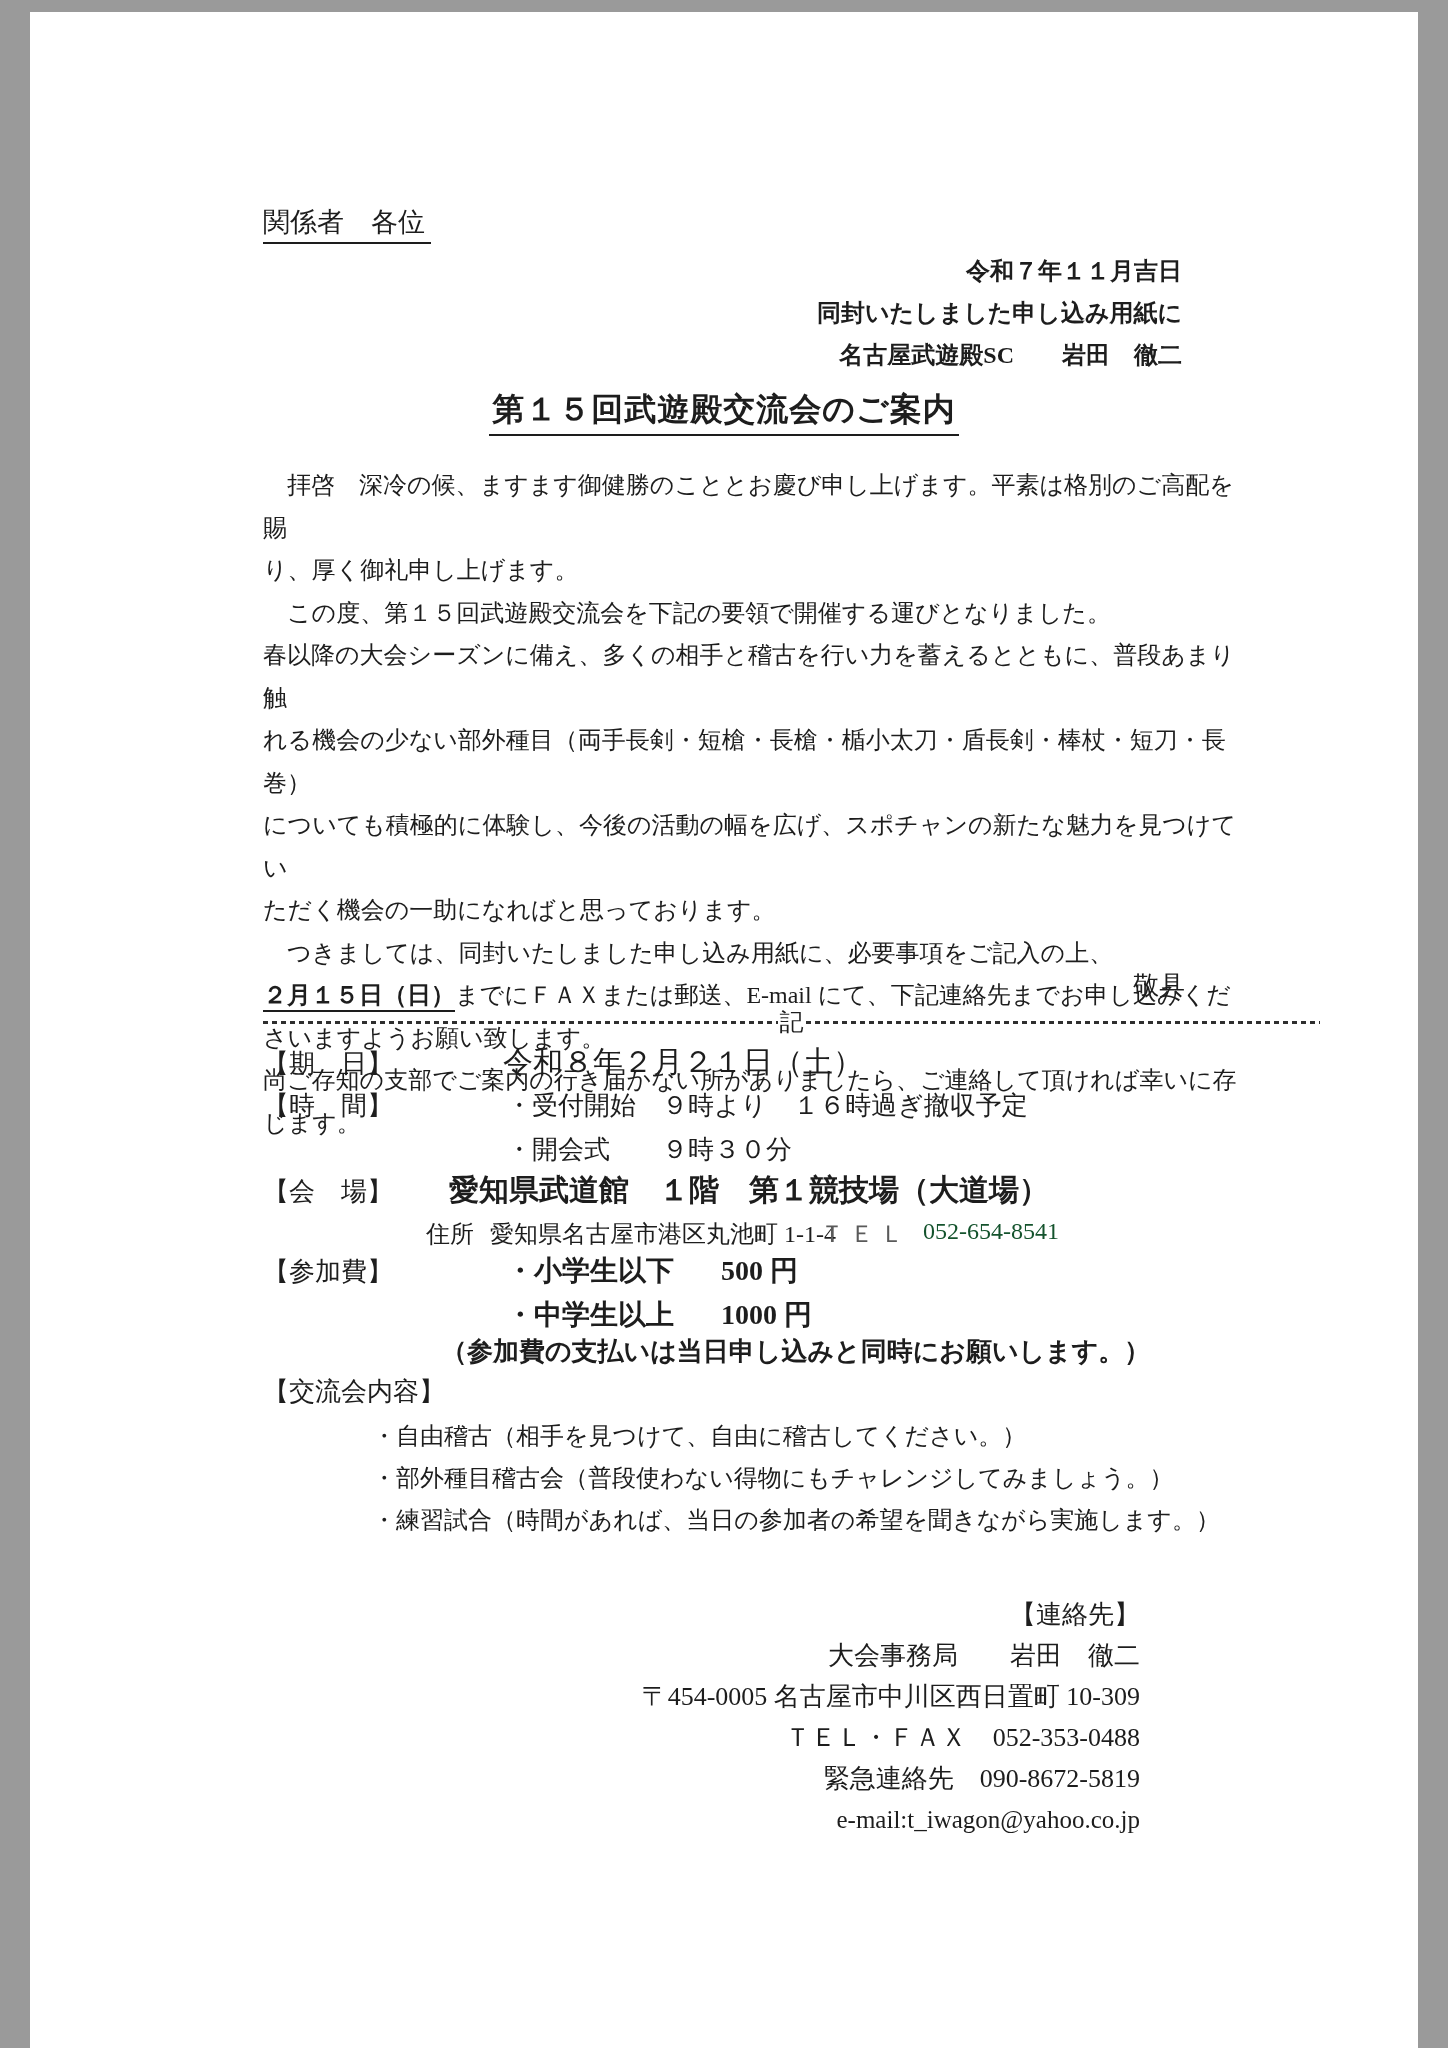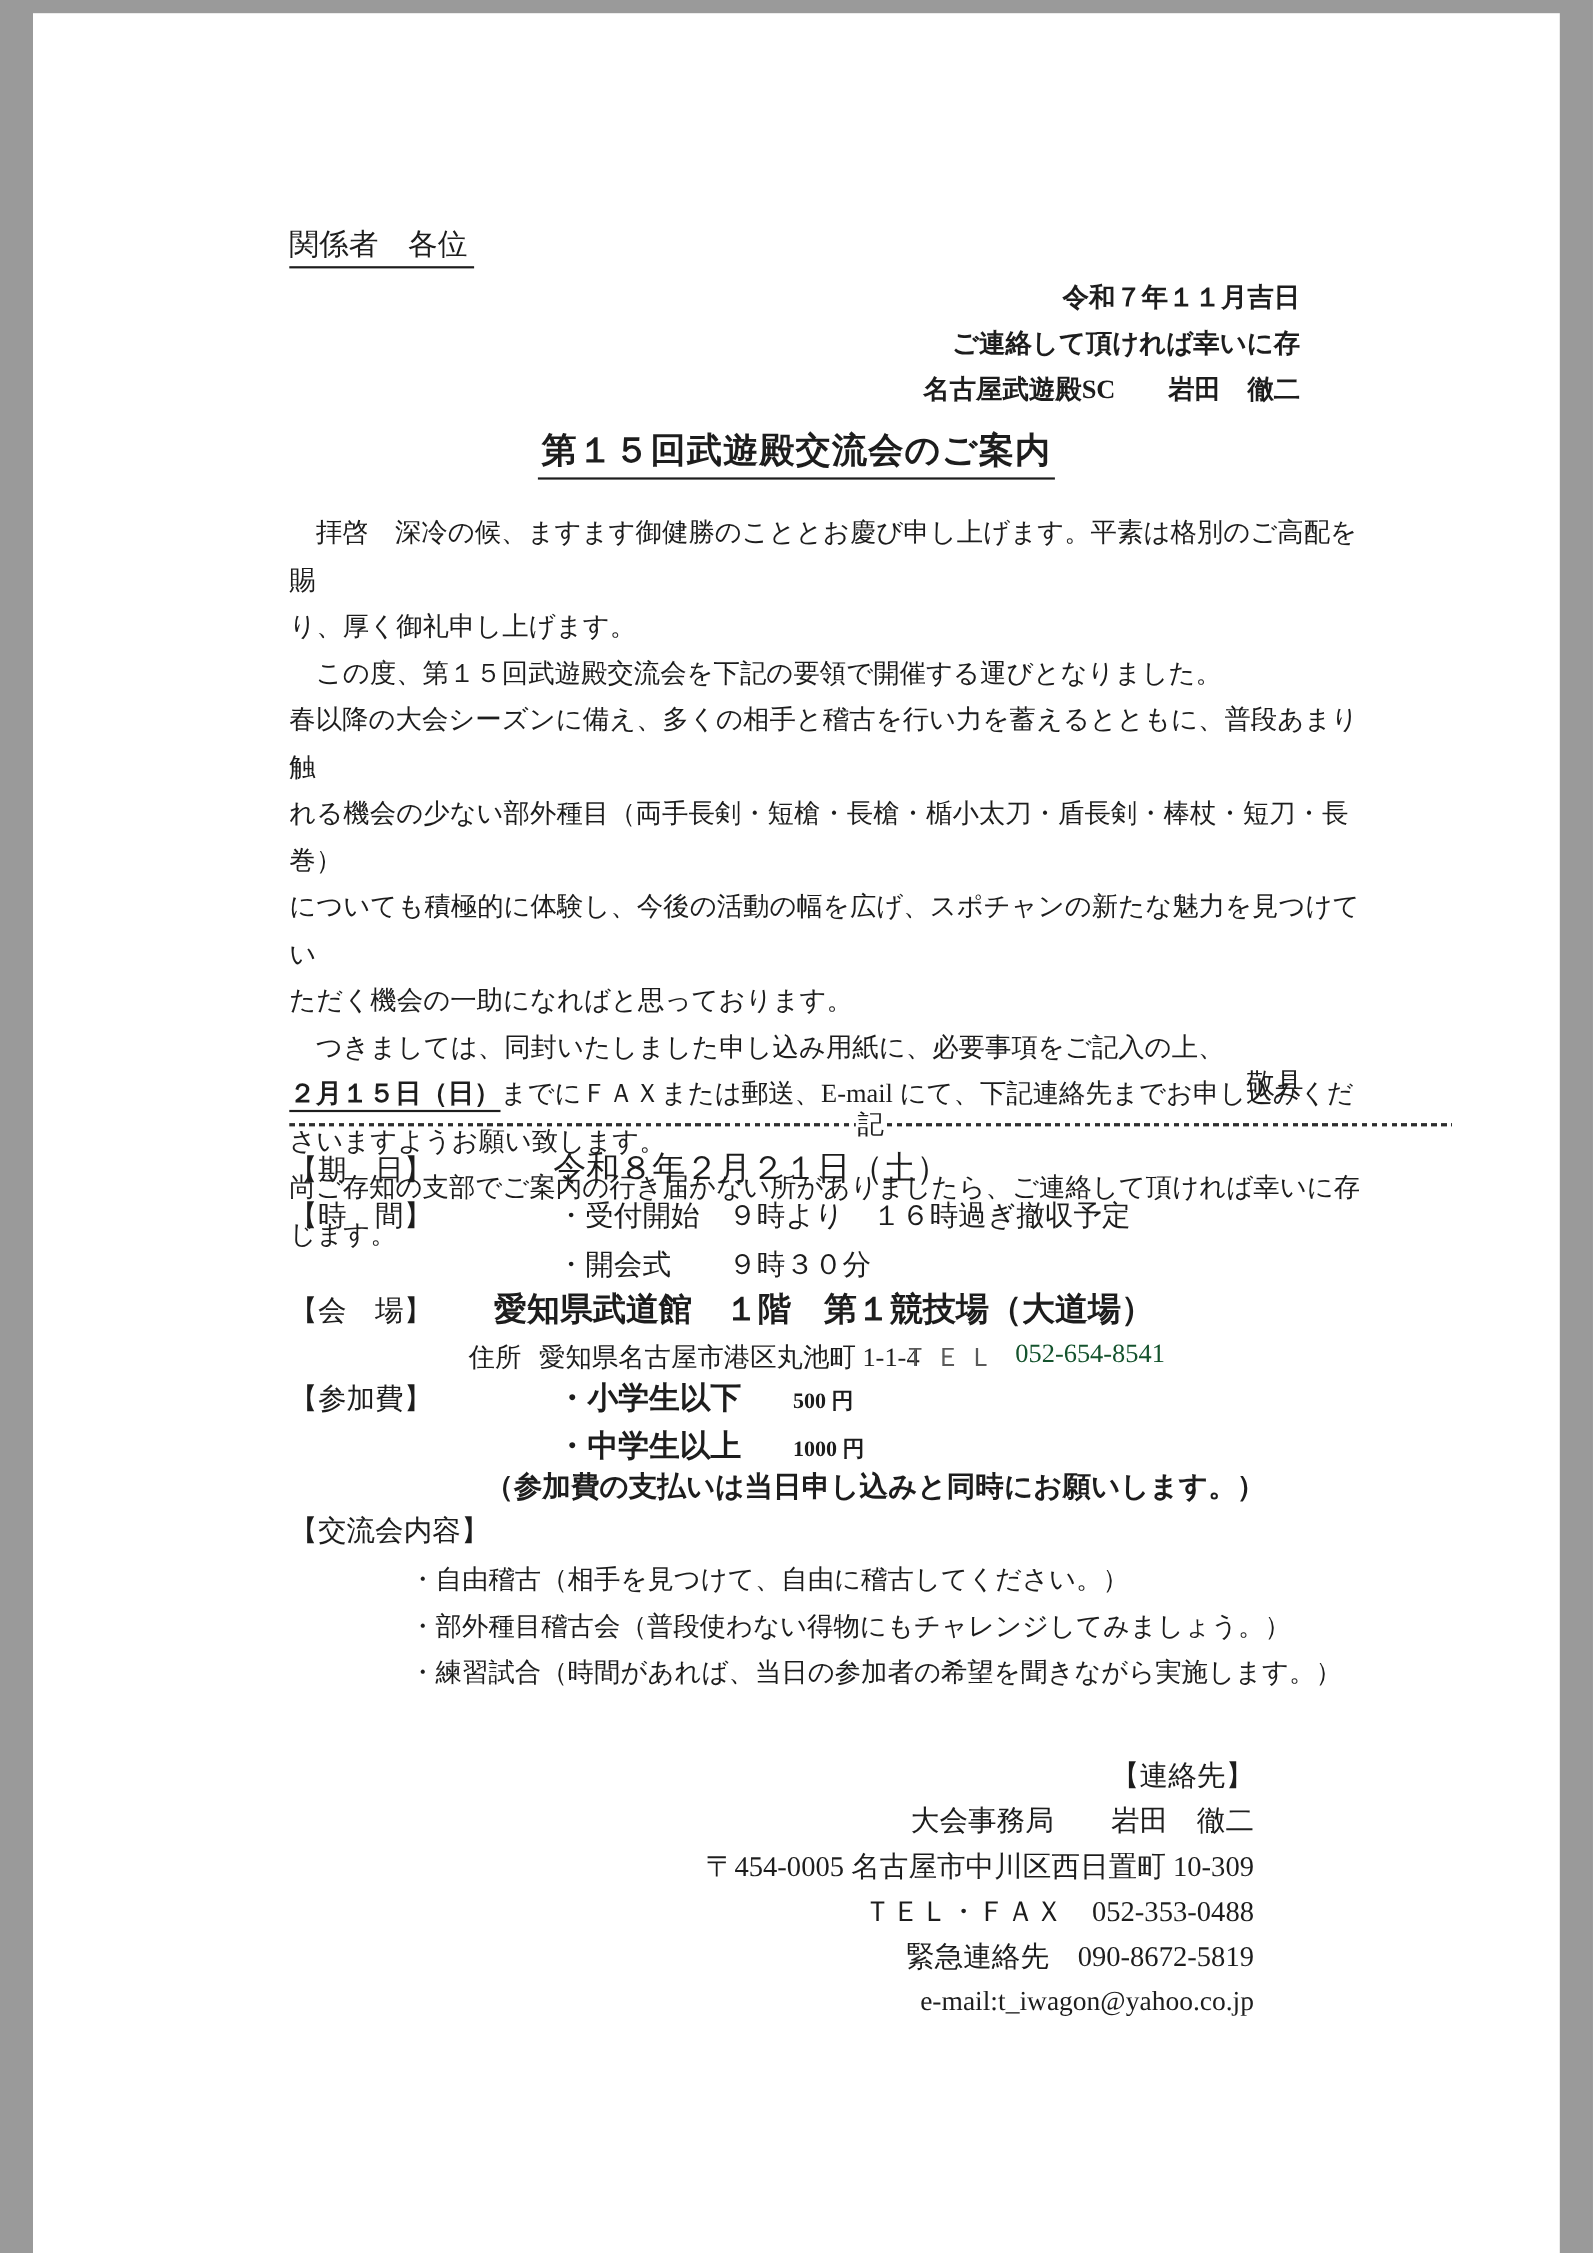--- a/index.html
+++ b/index.html
@@ -42,42 +42,42 @@
   .r-addr{top:1206px;height:34px;width:1000px;font-size:24px;}
   .r-addr span{position:absolute;top:0;}
   .addr-label{left:163px;}
   .addr-val{left:227px;}
   .tel-label{left:557px;color:#5a5a5a;letter-spacing:6px;}
   .tel-val{left:660px;color:#14532d;}
   .r-fee1{top:1240px;}
   .r-fee2{top:1284px;padding-left:243px;}
   .fee-item{font-size:28px;font-weight:bold;display:inline-block;width:215px;}
   .r-fee1 .fee-item{margin-left:113px;}
-  .fee-price{font-size:20px;font-weight:bold;}
+  .fee-price{font-size:28px;font-weight:bold;}
   .r-feenote{top:1322px;padding-left:178px;font-size:26px;font-weight:bold;}
   .r-program{top:1362px;}
   .p-item{left:342px;font-size:24px;}
   .pi1{top:1408px;} .pi2{top:1450px;} .pi3{top:1492px;} .pi4{top:1534px;}
   
   .contact{top:1582px;right:278px;text-align:right;font-size:26px;line-height:41px;}
   .contact .c-line{display:block;}
   .contact .c-email{font-size:25px;}
 </style>
 </head>
 <body>
 
 <div class="page">
 
   <div class="abs recipient">
     <span class="ul">関係者　各位</span>
   </div>
 
   <div class="abs head-right">
     <div>令和７年１１月吉日</div>
-    <div>ご連絡して頂ければ幸いに存</div>
+    <div>同封いたしました申し込み用紙に</div>
     <div>名古屋武遊殿SC　　岩田　徹二</div>
   </div>
 
   <div class="abs title">
     <span class="ul">第１５回武遊殿交流会のご案内</span>
   </div>
 
   <div class="abs body-block">
     <div>　拝啓　深冷の候、ますます御健勝のこととお慶び申し上げます。平素は格別のご高配を賜</div>
     <div>り、厚く御礼申し上げます。</div>

